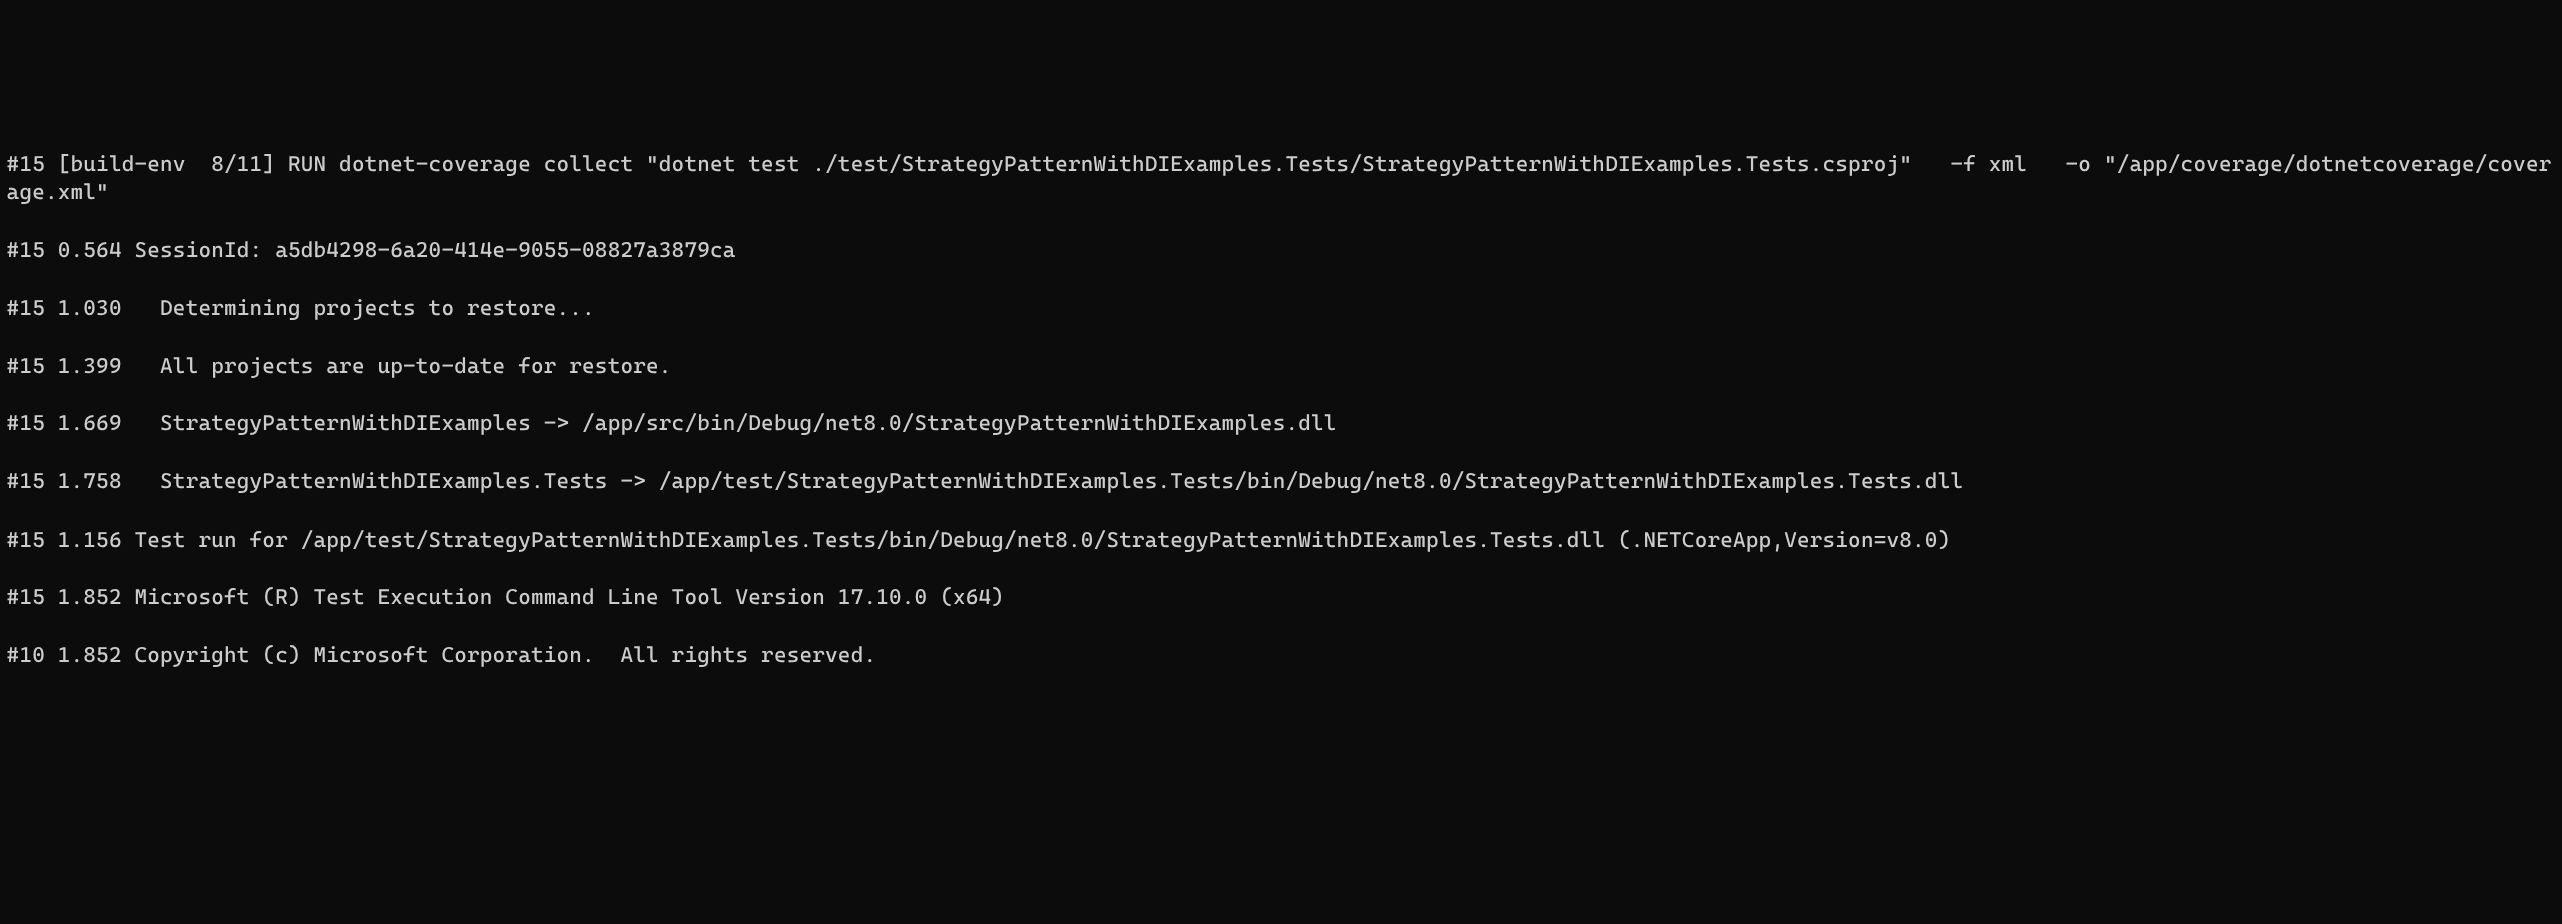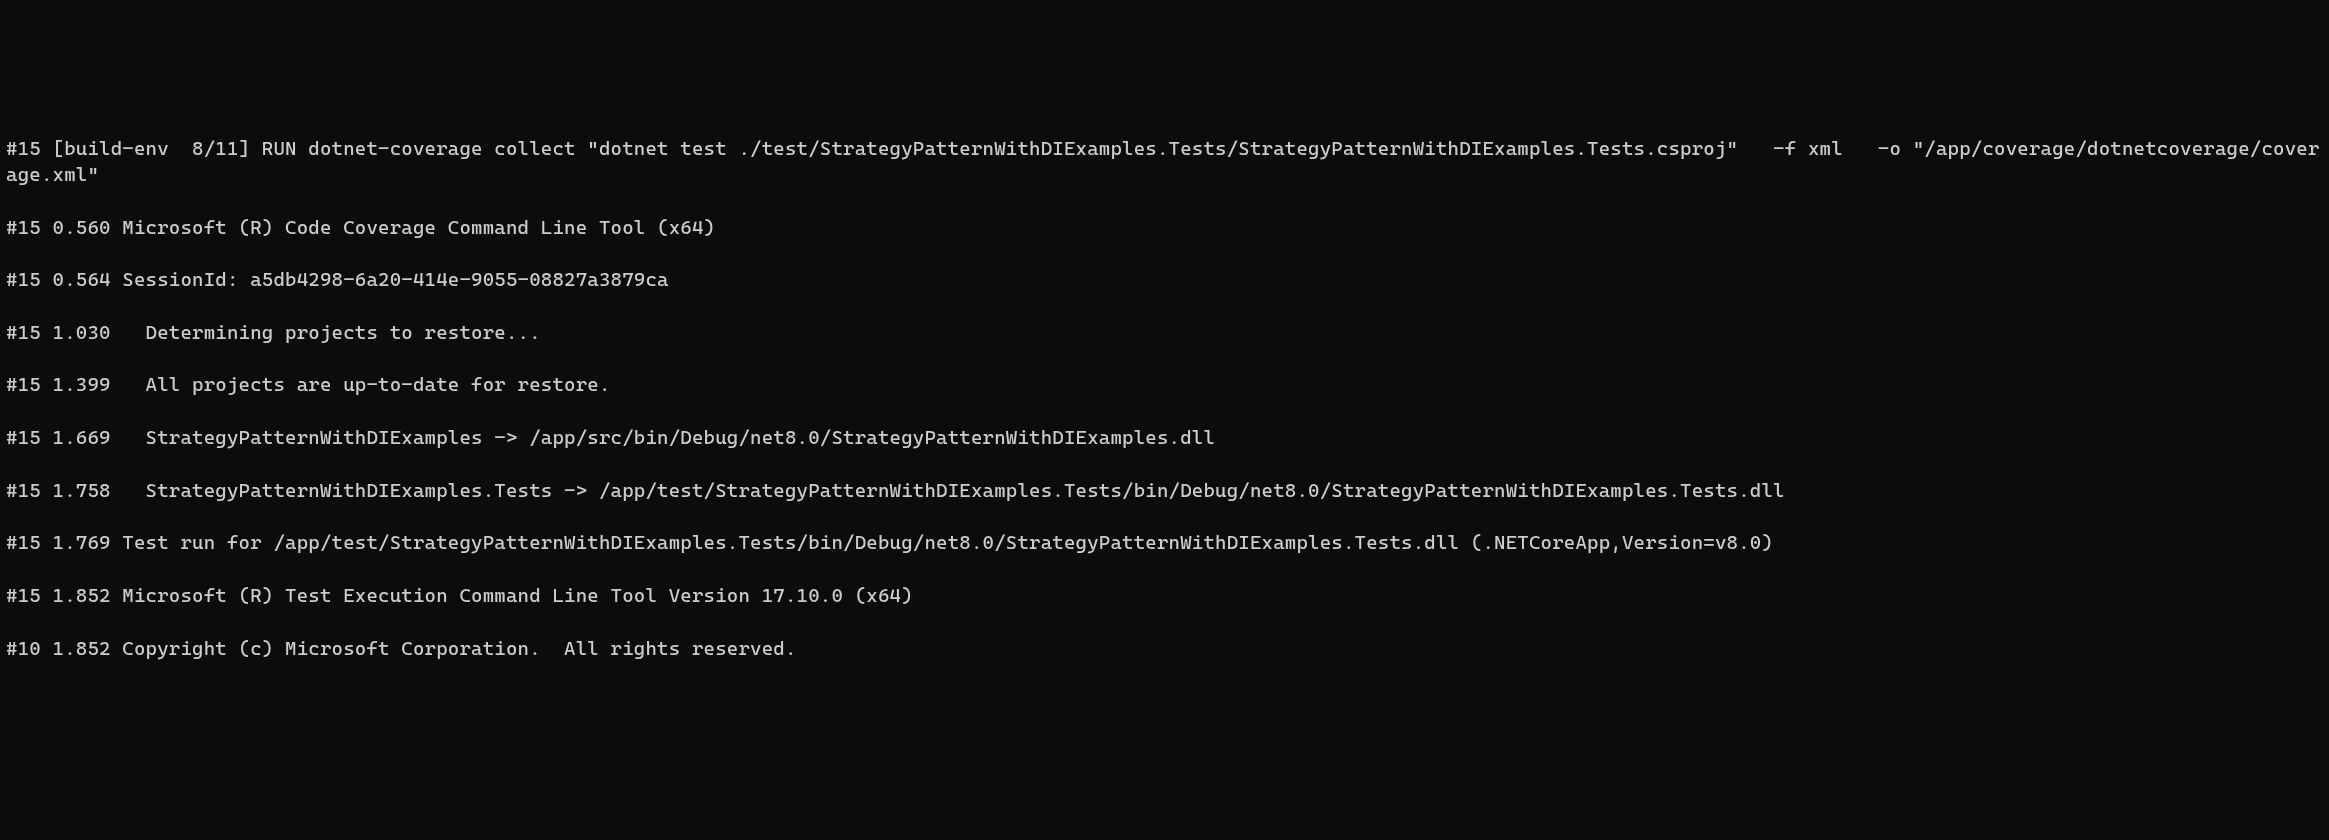--- a/index.html
+++ b/index.html
@@ -25,27 +25,26 @@
     display: block;
   }
 </style>
 </head>
 <body>
 
 
 
 <div class="terminal">
 <span class="line">#15 [build-env  8/11] RUN dotnet-coverage collect "dotnet test ./test/StrategyPatternWithDIExamples.Tests/StrategyPatternWithDIExamples.Tests.csproj"   -f xml   -o "/app/coverage/dotnetcoverage/coverage.xml"</span>
-<span class="line">#15 0.560 Microsoft (R) Code Coverage Command Line Tool (x64)</span>
 <span class="line">#15 0.564 SessionId: a5db4298-6a20-414e-9055-08827a3879ca</span>
 <span class="line">#15 1.030   Determining projects to restore...</span>
 <span class="line">#15 1.399   All projects are up-to-date for restore.</span>
 <span class="line">#15 1.669   StrategyPatternWithDIExamples -&gt; /app/src/bin/Debug/net8.0/StrategyPatternWithDIExamples.dll</span>
 <span class="line">#15 1.758   StrategyPatternWithDIExamples.Tests -&gt; /app/test/StrategyPatternWithDIExamples.Tests/bin/Debug/net8.0/StrategyPatternWithDIExamples.Tests.dll</span>
-<span class="line">#15 1.769 Test run for /app/test/StrategyPatternWithDIExamples.Tests/bin/Debug/net8.0/StrategyPatternWithDIExamples.Tests.dll (.NETCoreApp,Version=v8.0)</span>
+<span class="line">#15 1.156 Test run for /app/test/StrategyPatternWithDIExamples.Tests/bin/Debug/net8.0/StrategyPatternWithDIExamples.Tests.dll (.NETCoreApp,Version=v8.0)</span>
 <span class="line">#15 1.852 Microsoft (R) Test Execution Command Line Tool Version 17.10.0 (x64)</span>
 <span class="line">#10 1.852 Copyright (c) Microsoft Corporation.  All rights reserved.</span>
 
 
 
 
 
 
 
 </div>

